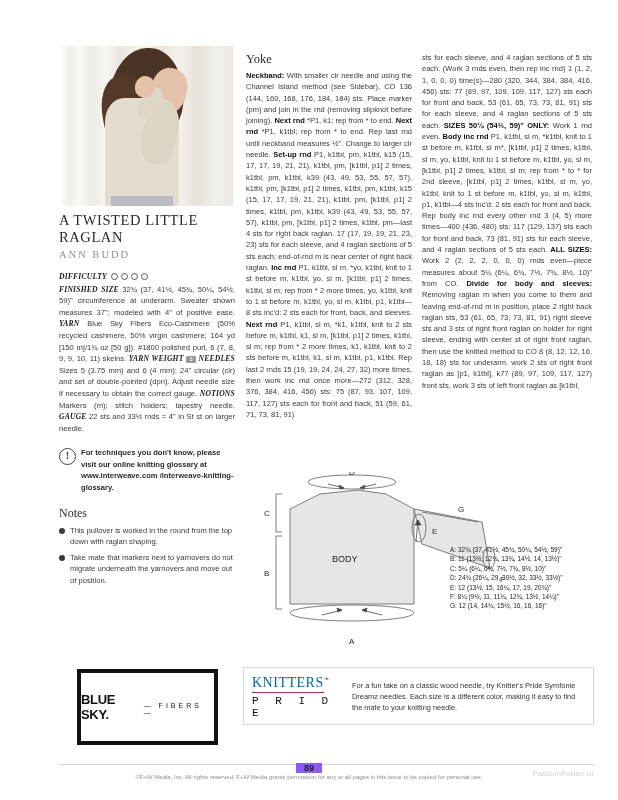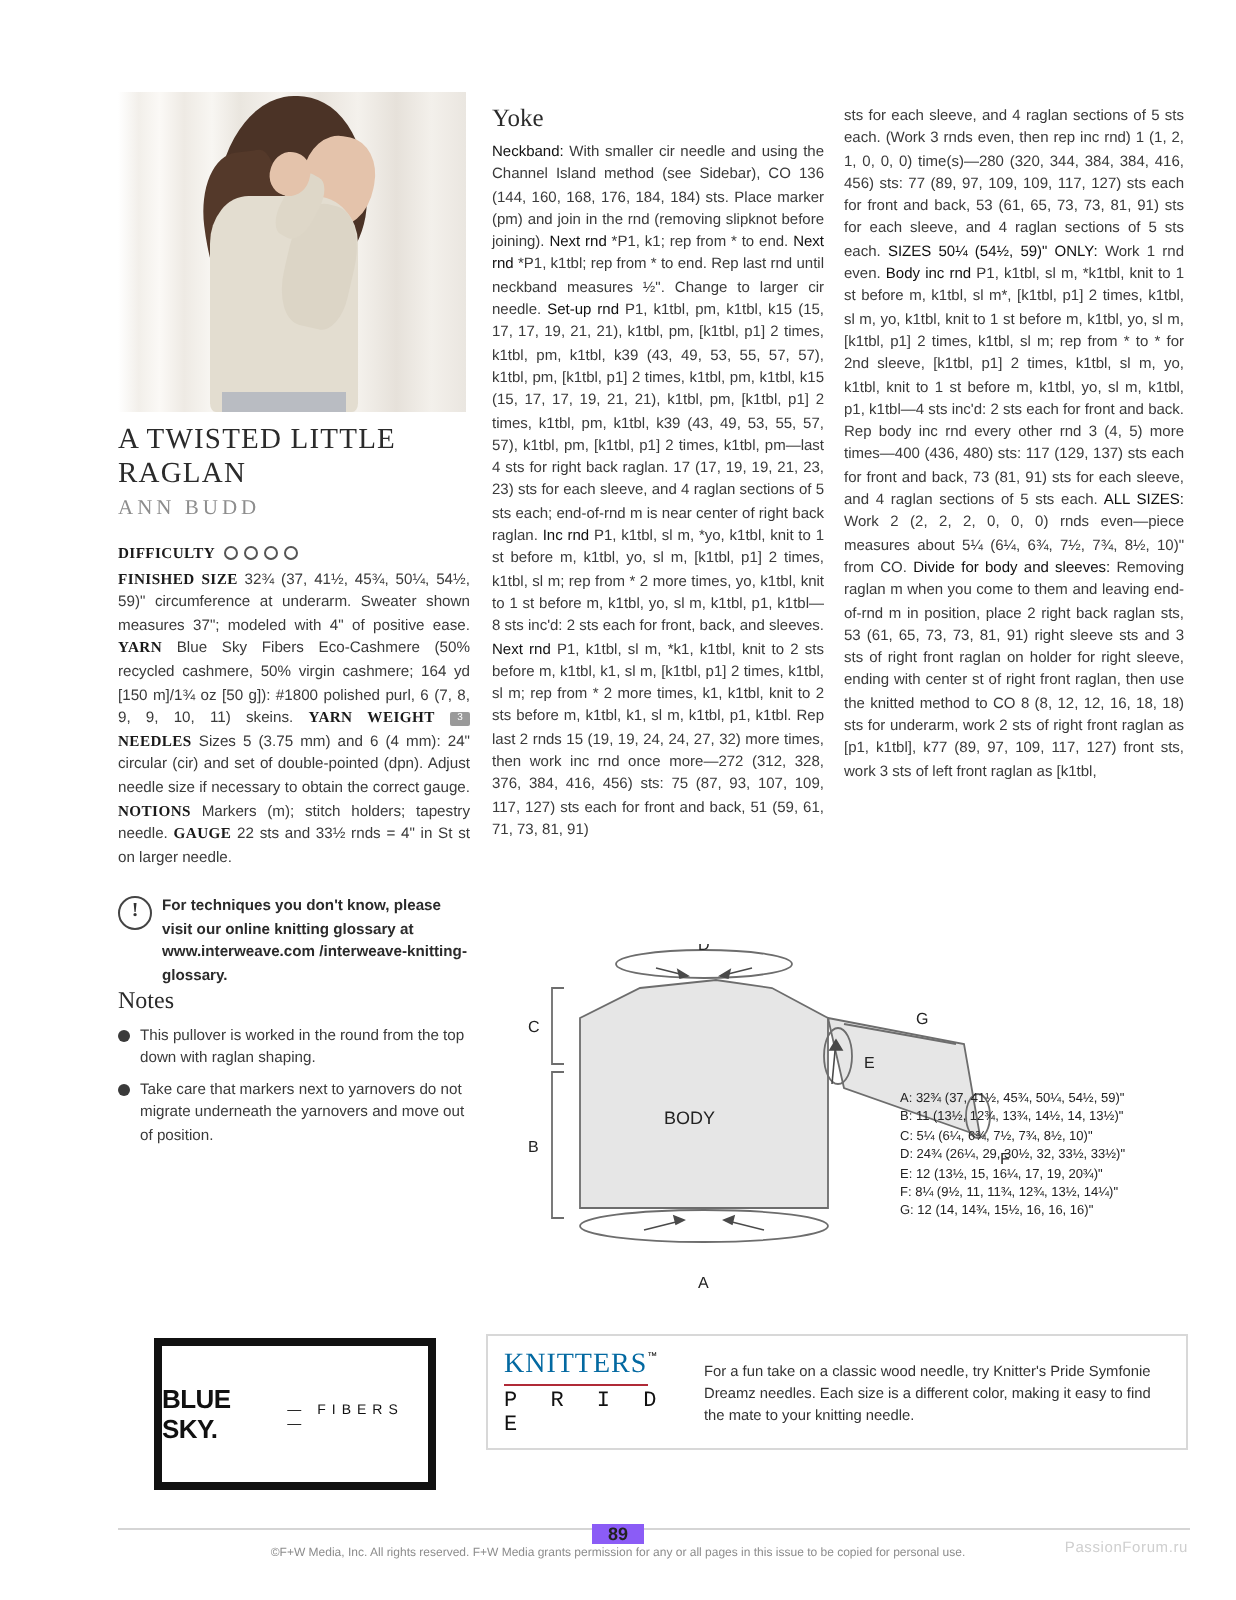--- a/index.html
+++ b/index.html
@@ -18,38 +18,38 @@
   .ph-arm{position:absolute;left:84px;top:56px;width:34px;height:62px;background:#dcd5c6;border-radius:40% 46% 30% 40%;transform:rotate(13deg);}
   .ph-hand{position:absolute;left:76px;top:30px;width:20px;height:22px;background:#e4c3ab;border-radius:48%;transform:rotate(18deg);}
   .ph-fore{position:absolute;left:82px;top:40px;width:18px;height:34px;background:#ded7c8;border-radius:40%;transform:rotate(28deg);}
   .ph-jeans{position:absolute;left:52px;top:150px;width:62px;height:12px;background:#b9bcc2;}
 
   
   .lcol{position:absolute;left:41px;top:200px;width:176px;}
   .title{font-family:"Liberation Serif",serif;font-size:14.5px;letter-spacing:.6px;color:#2b2b2b;}
   .byline{font-family:"Liberation Serif",serif;font-size:10.5px;letter-spacing:2px;color:#8d8d8d;margin-top:3px;}
   .specs{margin-top:11px;font-size:7.6px;line-height:11.6px;color:#3a3a3a;text-align:justify;}
-  .specs b{font-family:"Liberation Serif",serif;font-weight:bold;letter-spacing:.2px;color:#1a1a1a;}
+  .specs b{font-family:"Liberation Serif",serif;font-weight:bold;letter-spacing:.2px;color:#1a1a1a;font-style:italic;}
   .diffrow{display:flex;align-items:center;gap:4px;margin-bottom:1px;}
   .dots{display:flex;gap:3px;}
   .dot{width:7px;height:7px;border-radius:50%;border:1.1px solid #555;box-sizing:border-box;}
   .wbadge{display:inline-block;width:10px;height:7px;background:#9a9a9a;color:#fff;font-size:5px;line-height:7px;text-align:center;border-radius:1px;vertical-align:middle;}
 
   .techbox{position:relative;margin-top:13px;padding-left:22px;font-size:7.6px;line-height:11.4px;font-weight:bold;color:#2b2b2b;}
   .excl{position:absolute;left:0;top:1px;width:15px;height:15px;border:1.2px solid #444;border-radius:50%;font-size:10px;line-height:14px;text-align:center;font-family:"Liberation Serif",serif;color:#333;}
-  .notes-h{font-family:"Liberation Serif",serif;font-size:12px;color:#2b2b2b;}
+  .notes-h{font-family:"Liberation Serif",serif;font-size:12px;color:#2b2b2b;margin-top:13px;}
   .note{position:relative;padding-left:11px;font-size:7.6px;line-height:11.4px;color:#3a3a3a;margin-top:4px;}
   .note::before{content:"";position:absolute;left:0;top:3.2px;width:6px;height:6px;border-radius:50%;background:#3a3a3a;}
 
   
   .mcol{position:absolute;left:228px;top:40px;width:166px;}
   .rcol{position:absolute;left:404px;top:40px;width:170px;}
   .head{font-family:"Liberation Serif",serif;font-size:12.5px;color:#2b2b2b;margin-bottom:3px;}
   .bodytext{font-size:7.5px;line-height:11.3px;color:#3a3a3a;text-align:justify;}
-  .bodytext b{font-weight:normal;color:#101010;}
+  .bodytext b{font-weight:bold;color:#101010;}
 
   
   .schem{position:absolute;left:228px;top:460px;width:346px;height:175px;}
   .legend{position:absolute;left:432px;top:533px;width:150px;font-size:6.5px;line-height:9.4px;color:#222;}
 
   
   .ad-bs{position:absolute;left:59px;top:657px;width:133px;height:68px;border:4px solid #111;background:#fff;display:flex;flex-direction:row;align-items:center;justify-content:center;}
   .bs1{font-size:13px;font-weight:bold;letter-spacing:-.3px;color:#111;}
   .bs2{font-size:7px;letter-spacing:3px;color:#111;margin-top:4px;}
   .ad-kp{position:absolute;left:225px;top:655px;width:349px;height:56px;border:1px solid #d8d8d8;background:#fff;display:flex;align-items:center;}
@@ -102,21 +102,21 @@
       </div>
 
       <div class="techbox">
         <span class="excl">!</span>
         <span>For techniques you don't know, please visit our online knitting glossary at www.interweave.com /interweave-knitting-glossary.</span>
       </div>
 
       <div class="notes-h">Notes</div>
       <div id="notes-list">
           <div class="note">This pullover is worked in the round from the top down with raglan shaping.</div>
-          <div class="note">Take care that markers next to yarnovers do not migrate underneath the yarnovers and move out of position.</div>
+          <div class="note">Take mate that markers next to yarnovers do not migrate underneath the yarnovers and move out of position.</div>
         </div>
     </div>
 
     <div class="mcol">
       <div class="head">Yoke</div>
       <div class="bodytext" id="mid-text"><b>Neckband:</b> With smaller cir needle and using the Channel Island method (see Sidebar), CO 136 (144, 160, 168, 176, 184, 184) sts. Place marker (pm) and join in the rnd (removing slipknot before joining). <b>Next rnd</b> *P1, k1; rep from * to end. <b>Next rnd</b> *P1, k1tbl; rep from * to end. Rep last rnd until neckband measures ½". Change to larger cir needle. <b>Set-up rnd</b> P1, k1tbl, pm, k1tbl, k15 (15, 17, 17, 19, 21, 21), k1tbl, pm, [k1tbl, p1] 2 times, k1tbl, pm, k1tbl, k39 (43, 49, 53, 55, 57, 57), k1tbl, pm, [k1tbl, p1] 2 times, k1tbl, pm, k1tbl, k15 (15, 17, 17, 19, 21, 21), k1tbl, pm, [k1tbl, p1] 2 times, k1tbl, pm, k1tbl, k39 (43, 49, 53, 55, 57, 57), k1tbl, pm, [k1tbl, p1] 2 times, k1tbl, pm—last 4 sts for right back raglan. 17 (17, 19, 19, 21, 23, 23) sts for each sleeve, and 4 raglan sections of 5 sts each; end-of-rnd m is near center of right back raglan. <b>Inc rnd</b> P1, k1tbl, sl m, *yo, k1tbl, knit to 1 st before m, k1tbl, yo, sl m, [k1tbl, p1] 2 times, k1tbl, sl m; rep from * 2 more times, yo, k1tbl, knit to 1 st before m, k1tbl, yo, sl m, k1tbl, p1, k1tbl—8 sts inc'd: 2 sts each for front, back, and sleeves. <b>Next rnd</b> P1, k1tbl, sl m, *k1, k1tbl, knit to 2 sts before m, k1tbl, k1, sl m, [k1tbl, p1] 2 times, k1tbl, sl m; rep from * 2 more times, k1, k1tbl, knit to 2 sts before m, k1tbl, k1, sl m, k1tbl, p1, k1tbl. Rep last 2 rnds 15 (19, 19, 24, 24, 27, 32) more times, then work inc rnd once more—272 (312, 328, 376, 384, 416, 456) sts: 75 (87, 93, 107, 109, 117, 127) sts each for front and back, 51 (59, 61, 71, 73, 81, 91) </div>
     </div>
 
     <div class="rcol">
       <div class="bodytext" id="right-text">sts for each sleeve, and 4 raglan sections of 5 sts each. (Work 3 rnds even, then rep inc rnd) 1 (1, 2, 1, 0, 0, 0) time(s)—280 (320, 344, 384, 384, 416, 456) sts: 77 (89, 97, 109, 109, 117, 127) sts each for front and back, 53 (61, 65, 73, 73, 81, 91) sts for each sleeve, and 4 raglan sections of 5 sts each. <b>SIZES 50¼ (54½, 59)" ONLY:</b> Work 1 rnd even. <b>Body inc rnd</b> P1, k1tbl, sl m, *k1tbl, knit to 1 st before m, k1tbl, sl m*, [k1tbl, p1] 2 times, k1tbl, sl m, yo, k1tbl, knit to 1 st before m, k1tbl, yo, sl m, [k1tbl, p1] 2 times, k1tbl, sl m; rep from * to * for 2nd sleeve, [k1tbl, p1] 2 times, k1tbl, sl m, yo, k1tbl, knit to 1 st before m, k1tbl, yo, sl m, k1tbl, p1, k1tbl—4 sts inc'd: 2 sts each for front and back. Rep body inc rnd every other rnd 3 (4, 5) more times—400 (436, 480) sts: 117 (129, 137) sts each for front and back, 73 (81, 91) sts for each sleeve, and 4 raglan sections of 5 sts each. <b>ALL SIZES:</b> Work 2 (2, 2, 2, 0, 0, 0) rnds even—piece measures about 5¼ (6¼, 6¾, 7½, 7¾, 8½, 10)" from CO. <b>Divide for body and sleeves:</b> Removing raglan m when you come to them and leaving end-of-rnd m in position, place 2 right back raglan sts, 53 (61, 65, 73, 73, 81, 91) right sleeve sts and 3 sts of right front raglan on holder for right sleeve, ending with center st of right front raglan, then use the knitted method to CO 8 (8, 12, 12, 16, 18, 18) sts for underarm, work 2 sts of right front raglan as [p1, k1tbl], k77 (89, 97, 109, 117, 127) front sts, work 3 sts of left front raglan as [k1tbl, </div>

